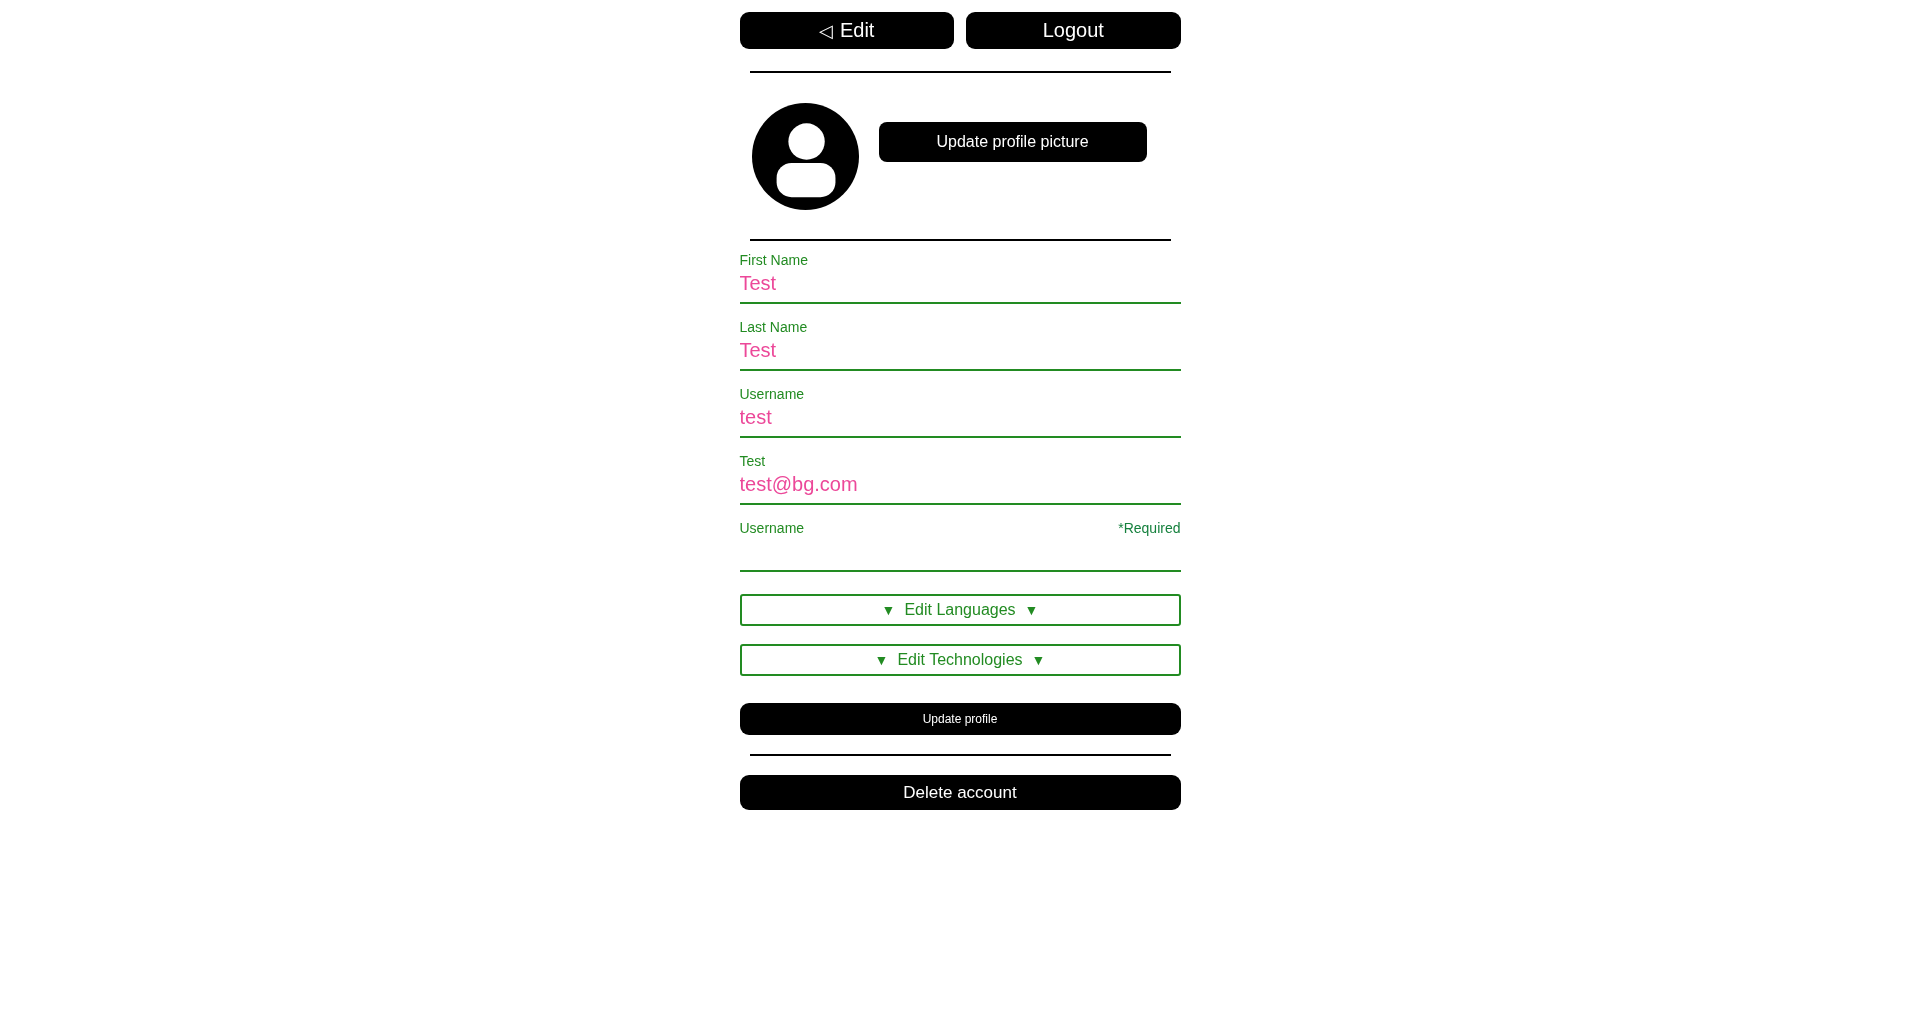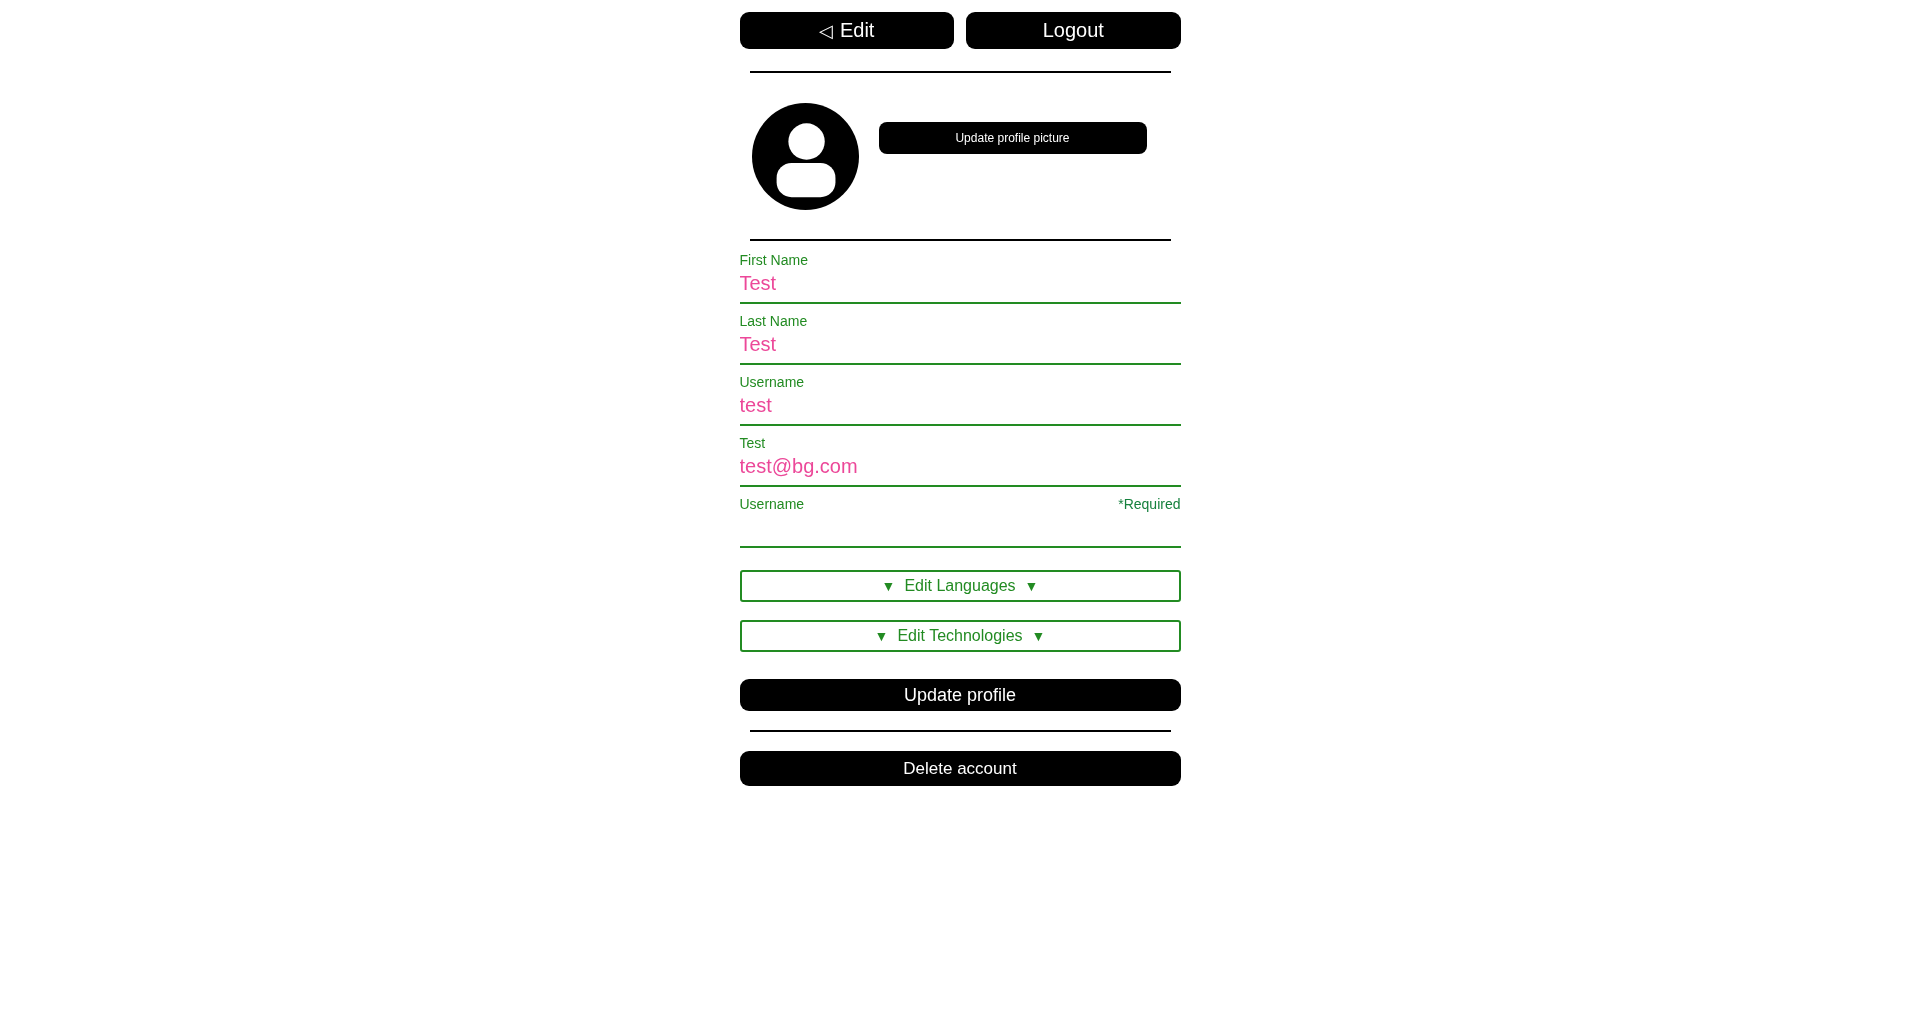--- a/index.html
+++ b/index.html
@@ -36,25 +36,25 @@
     margin: 22px 10px 0;
   }
   hr.rule-avatar { margin-top: 29px; }
   hr.rule-bottom { margin-top: 19px; }
 
   
   .avatar-row { display: flex; align-items: flex-start; margin-top: 30px; }
   .avatar { width: 107px; height: 107px; margin-left: 12px; flex: 0 0 auto; }
   .file-col { margin-left: 20px; width: 268px; display: flex; flex-direction: column; }
   .file-input-btn { height: 35px; margin-top: 9px; font-size: 13px; border-radius: 8px; }
-  .update-pic-btn { height: 32px; margin-top: 19px; font-size: 12px; border-radius: 8px; }
+  .update-pic-btn { height: 40px; margin-top: 19px; font-size: 16px; border-radius: 8px; }
 
   
   .field {
-    margin-top: 9px;
+    margin-top: 15px;
     border-bottom: 2px solid #228B22;
     padding-bottom: 4px;
   }
   .field-first { margin-top: 11px; }
   .field-label-row {
     display: flex;
     justify-content: space-between;
     align-items: flex-end;
     font-size: 14px;
     line-height: 16px;
@@ -91,21 +91,21 @@
     gap: 9px;
   }
   .btn-outline .tri { font-size: 14px; line-height: 1; }
   .btn-languages { margin-top: 22px; }
   .btn-technologies { margin-top: 18px; }
 
   
   .btn-update-profile {
     width: 100%;
     height: 32px;
-    font-size: 18px;
+    font-size: 12px;
     border-radius: 9px;
     margin-top: 27px;
   }
   .btn-delete-account {
     width: 100%;
     height: 35px;
     font-size: 17px;
     border-radius: 9px;
     margin-top: 19px;
   }

